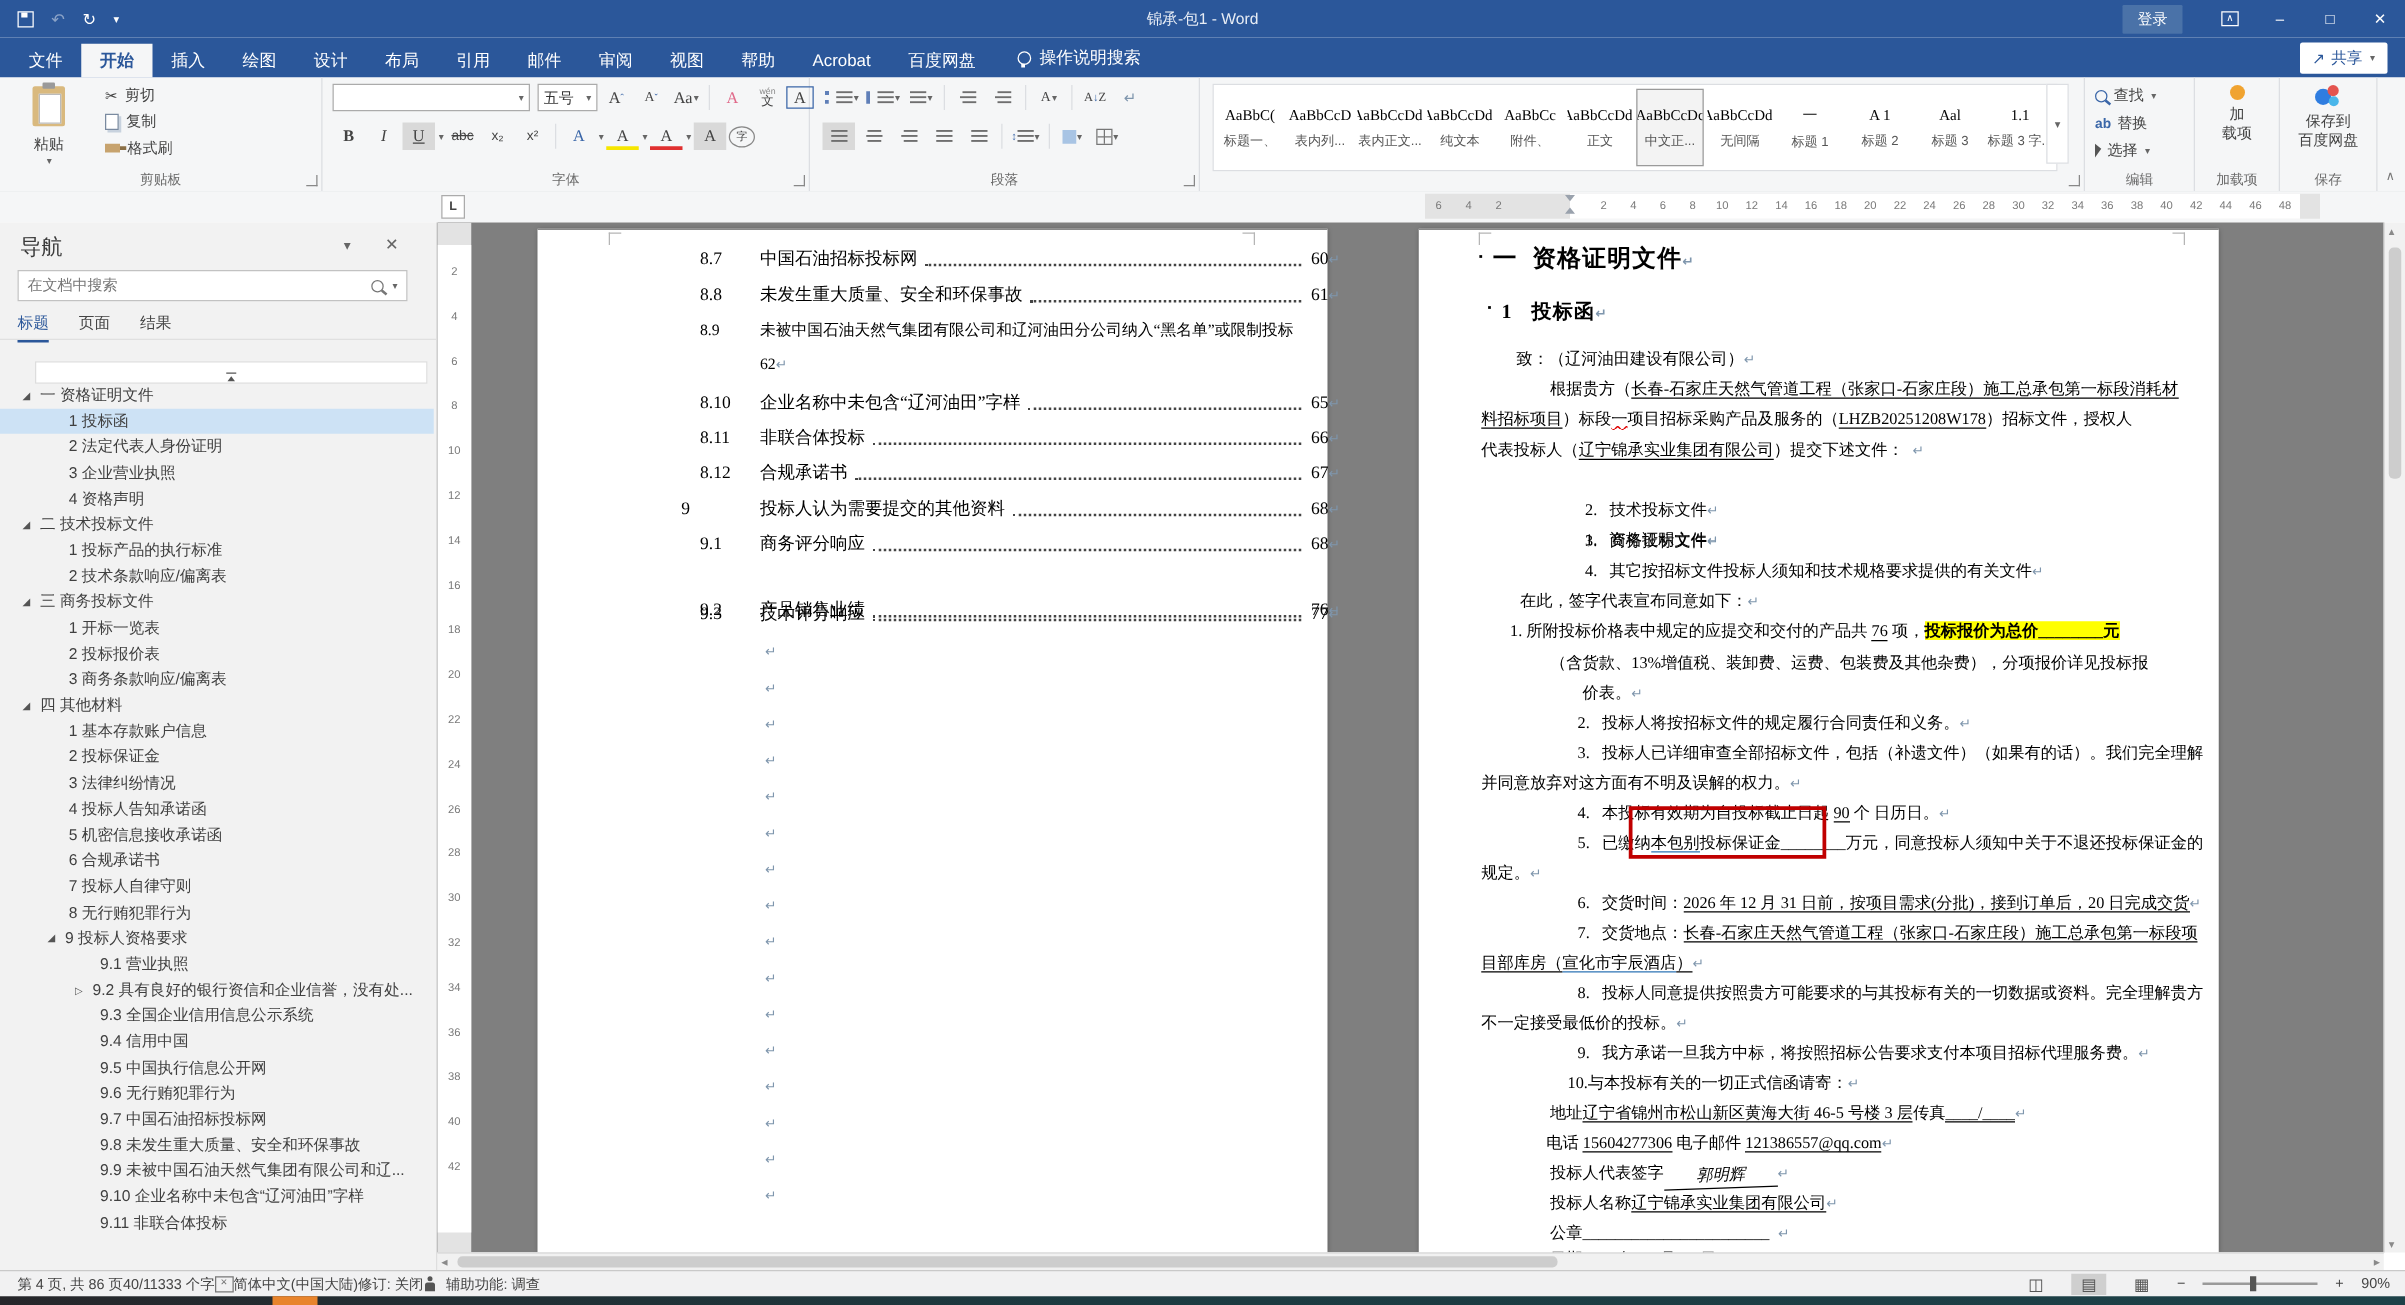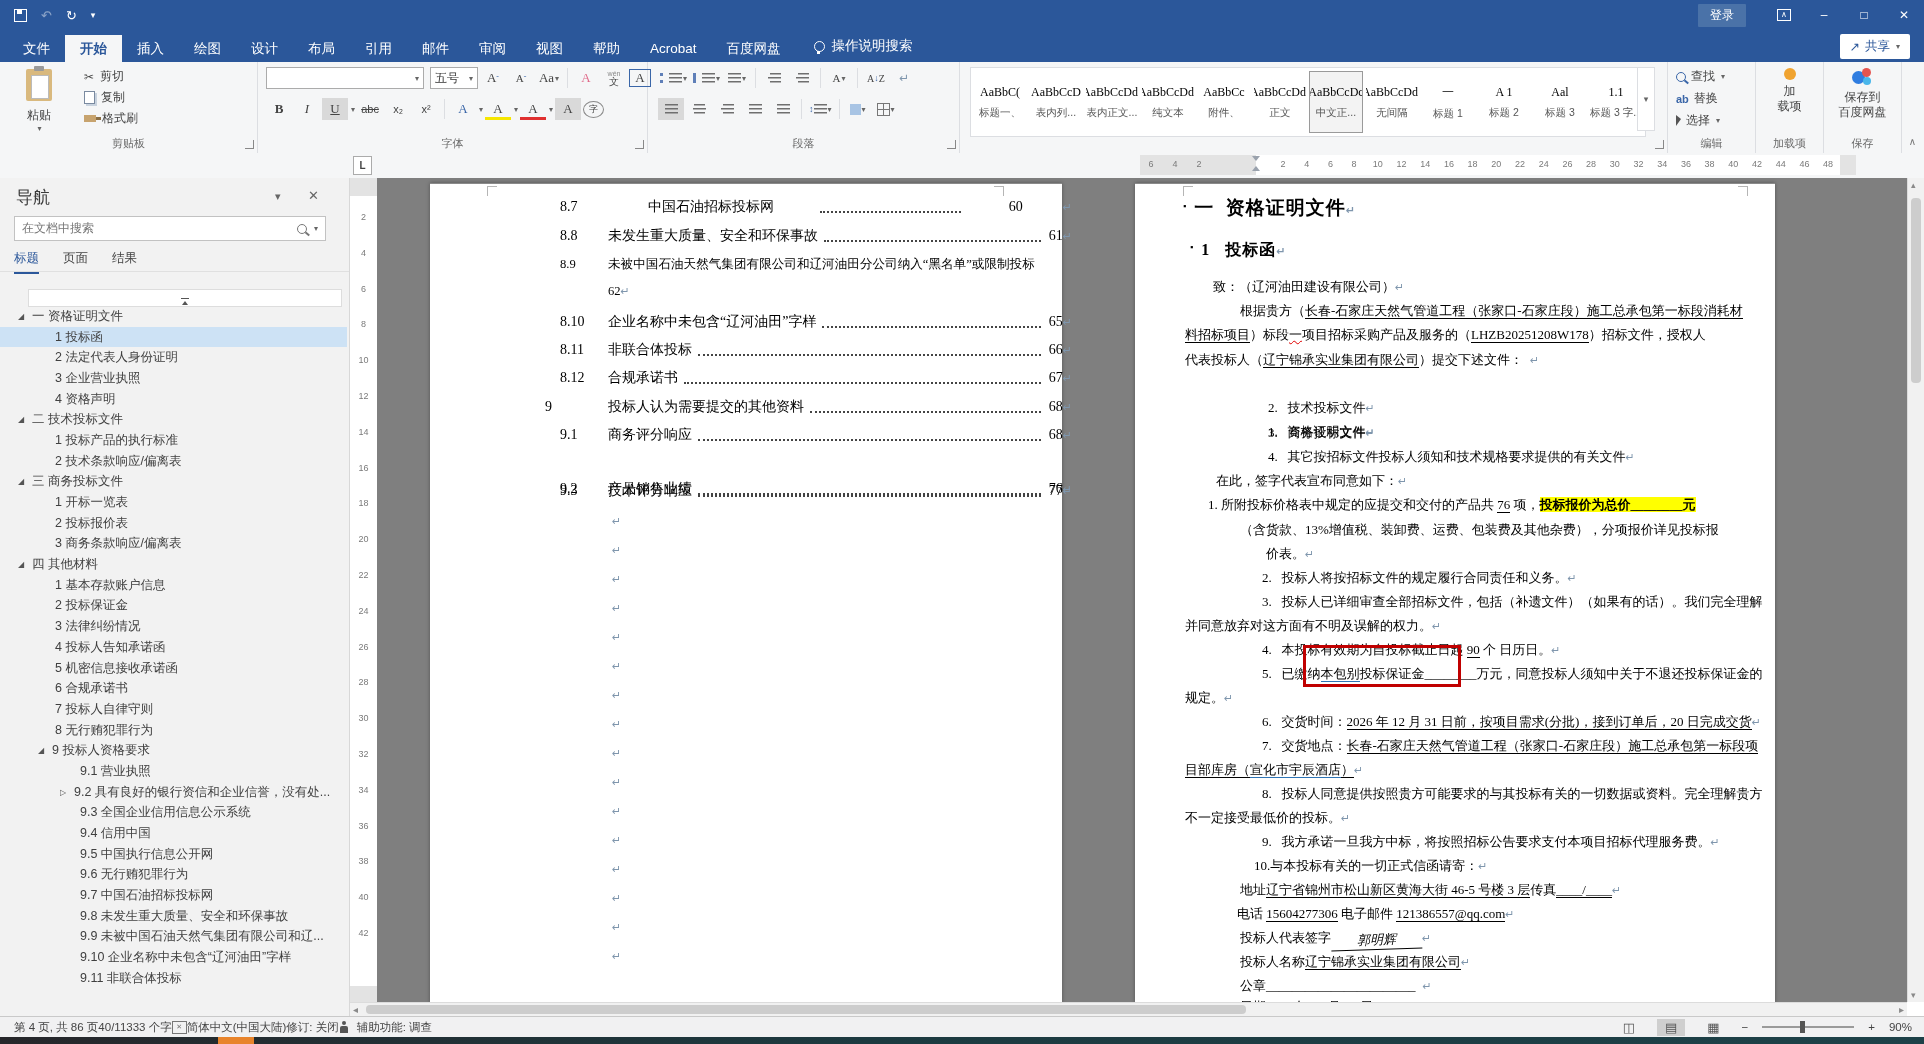--- a/index.html
+++ b/index.html
@@ -189,20 +189,21 @@
 </head>
 <body>
 
 <div id="titlebar">
   <div id="qat">
     <span class="ic-save"></span>
     <span class="qat-ic dim">↶</span>
     <span class="qat-ic">↻</span>
     <span class="qat-ic" style="font-size:9px">▾</span>
   </div>
+  <div id="wtitle">锦承-包1 - Word</div>
   <div id="tb-right">
     <span id="signin">登录</span>
     <span class="winbtn">
         <span class="ic-ribopt">∧</span>
       </span>
     <span class="winbtn">–</span>
     <span class="winbtn">□</span>
     <span class="winbtn">✕</span>
   </div>
 </div>
@@ -682,21 +683,21 @@
         <span class="vnum" style="top: 750px;">42</span>
       </div>
     </div>
   <div class="page" id="pageL"></div>
   <div class="page" id="pageR"></div>
   <div class="cropTL" style="left:137px;top:8px"></div>
   <div class="cropTR" style="left:644px;top:8px"></div>
   <div class="cropTL" style="left:833px;top:8px"></div>
   <div class="cropTR" style="left:1388px;top:8px"></div>
   <div id="toclayer">
-      <div class="trow" style="left: 210px; top: 20px; width: 512px; gap: 40px;"><span class="tnum" style="width: 48px;">8.7</span><span class="ttl">中国石油招标投标网</span><span class="dots"></span><span class="tpg">60</span><span class="pm">↵</span></div>
+      <div class="trow" style="left: 210px; top: 20px; width: 512px;"><span class="tnum" style="width: 48px;">8.7</span><span class="ttl">中国石油招标投标网</span><span class="dots"></span><span class="tpg">60</span><span class="pm">↵</span></div>
       <div class="trow" style="left: 210px; top: 49px; width: 512px;"><span class="tnum" style="width: 48px;">8.8</span><span class="ttl">未发生重大质量、安全和环保事故</span><span class="dots"></span><span class="tpg">61</span><span class="pm">↵</span></div>
       <div class="trow sm" style="left: 210px; top: 78px; width: 512px;"><span class="tnum" style="width: 48px;">8.9</span><span class="ttl">未被中国石油天然气集团有限公司和辽河油田分公司纳入“黑名单”或限制投标</span></div>
       <div class="trow sm" style="left: 210px; top: 106px; width: 512px;"><span class="tnum" style="width: 48px;"></span><span class="ttl">62</span><span class="pm">↵</span></div>
       <div class="trow" style="left: 210px; top: 135px; width: 512px;"><span class="tnum" style="width: 48px;">8.10</span><span class="ttl">企业名称中未包含“辽河油田”字样</span><span class="dots"></span><span class="tpg">65</span><span class="pm">↵</span></div>
       <div class="trow" style="left: 210px; top: 163px; width: 512px;"><span class="tnum" style="width: 48px;">8.11</span><span class="ttl">非联合体投标</span><span class="dots"></span><span class="tpg">66</span><span class="pm">↵</span></div>
       <div class="trow" style="left: 210px; top: 191px; width: 512px;"><span class="tnum" style="width: 48px;">8.12</span><span class="ttl">合规承诺书</span><span class="dots"></span><span class="tpg">67</span><span class="pm">↵</span></div>
       <div class="trow" style="left: 195px; top: 220px; width: 527px;"><span class="tnum" style="width: 63px;">9</span><span class="ttl">投标人认为需要提交的其他资料</span><span class="dots"></span><span class="tpg">68</span><span class="pm">↵</span></div>
       <div class="trow" style="left: 210px; top: 248px; width: 512px;"><span class="tnum" style="width: 48px;">9.1</span><span class="ttl">商务评分响应</span><span class="dots"></span><span class="tpg">68</span><span class="pm">↵</span></div>
       <div class="trow" style="left: 210px; top: 276px; width: 512px;"><span class="tnum" style="width: 48px; margin-top: 27px;">9.2</span><span class="ttl">产品销售业绩</span><span class="dots"></span><span class="tpg">76</span><span class="pm">↵</span></div>
       <div class="trow" style="left: 210px; top: 304px; width: 512px;"><span class="tnum" style="width: 48px;">9.3</span><span class="ttl">技术评分响应</span><span class="dots"></span><span class="tpg">77</span><span class="pm">↵</span></div>

